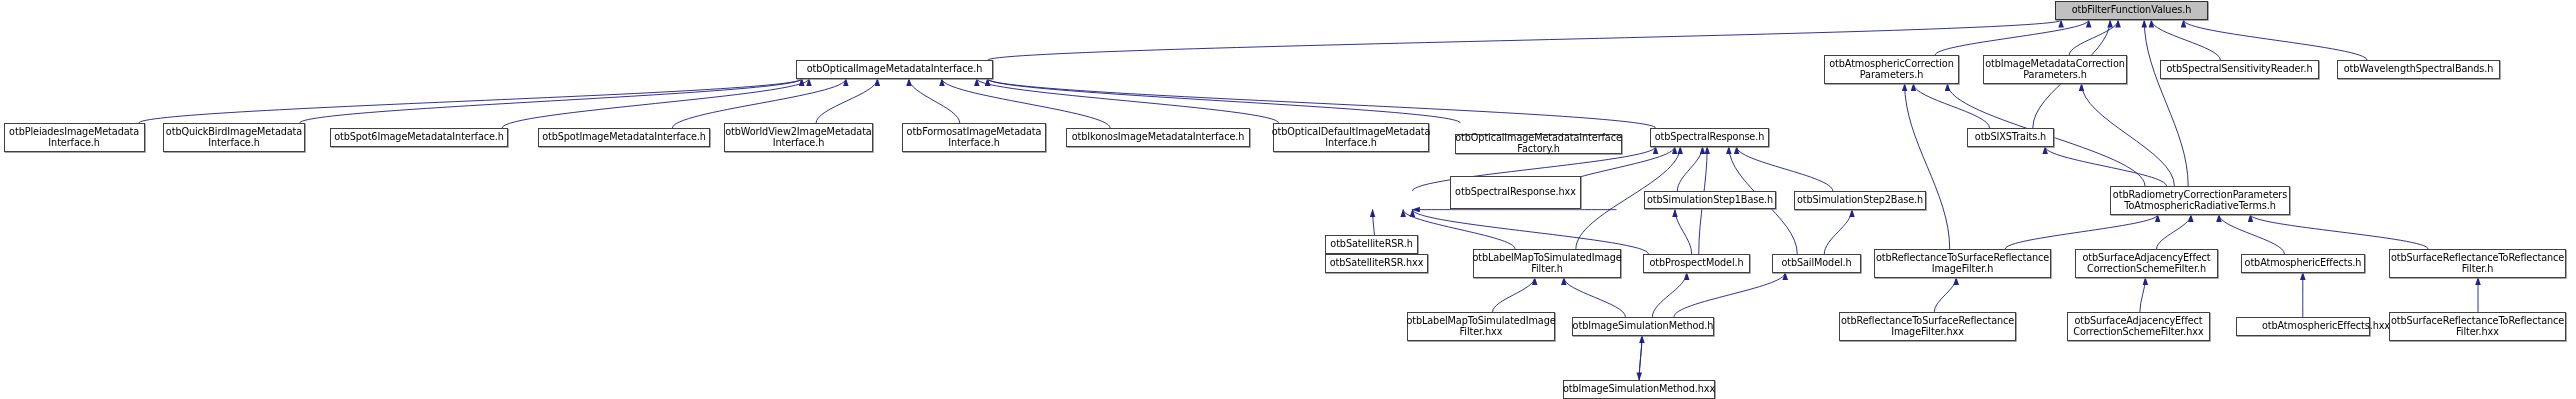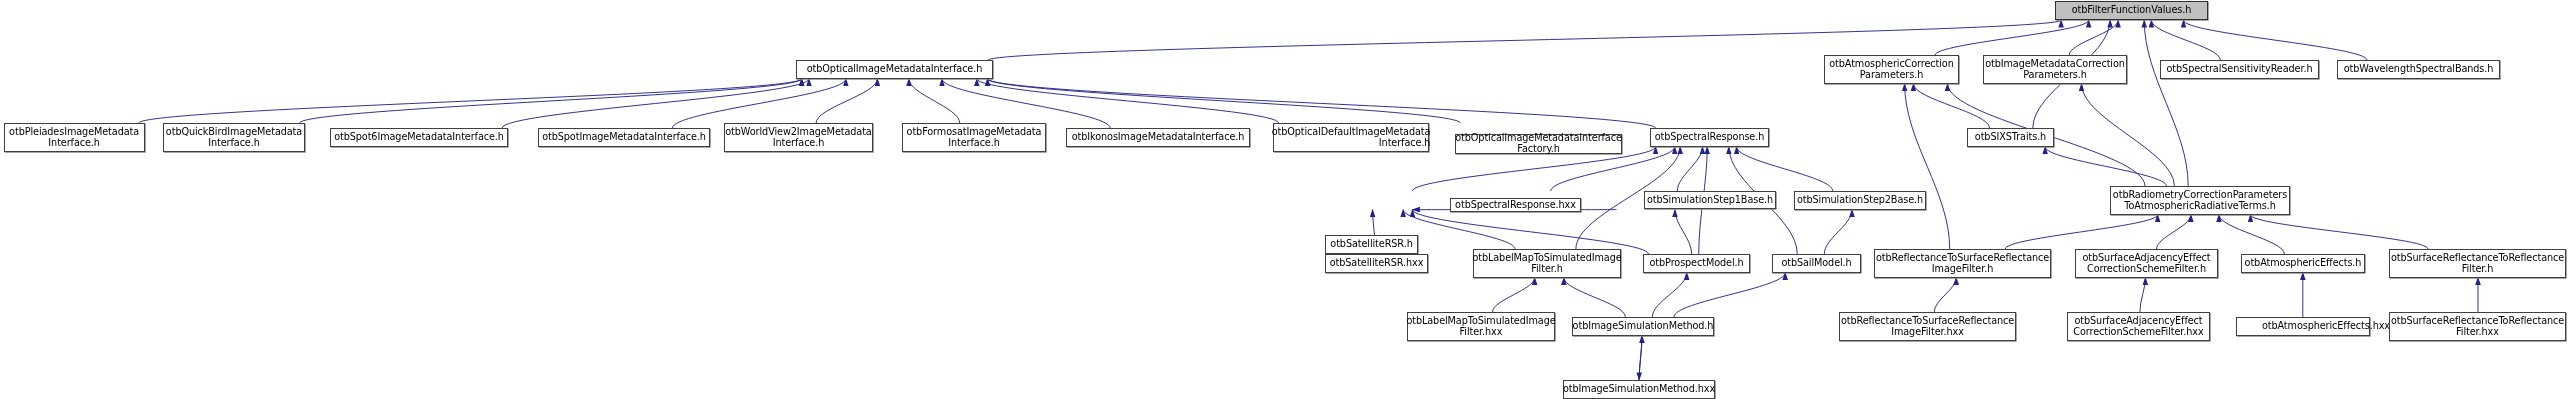--- a/index.html
+++ b/index.html
@@ -100,28 +100,28 @@
 Interface.h</div>
       <div class="node" style="left: 163px; top: 123px; width: 142px; height: 29px;">otbQuickBirdImageMetadata
 Interface.h</div>
       <div class="node" style="left: 330px; top: 128px; width: 178px; height: 18.6px;">otbSpot6ImageMetadataInterface.h</div>
       <div class="node" style="left: 538px; top: 128px; width: 172px; height: 18.6px;">otbSpotImageMetadataInterface.h</div>
       <div class="node" style="left: 724px; top: 123px; width: 149px; height: 29px;">otbWorldView2ImageMetadata
 Interface.h</div>
       <div class="node" style="left: 902px; top: 123px; width: 144px; height: 29px;">otbFormosatImageMetadata
 Interface.h</div>
       <div class="node" style="left: 1066px; top: 128px; width: 184px; height: 18.6px;">otbIkonosImageMetadataInterface.h</div>
-      <div class="node" style="left: 1273px; top: 123px; width: 156px; height: 29px; text-align: right;">otbOpticalDefaultImageMetadata
+      <div class="node" style="left: 1273px; top: 123px; width: 156px; height: 29px;">otbOpticalDefaultImageMetadata
 Interface.h</div>
       <div class="node" style="left: 1455px; top: 134px; width: 167px; height: 20px;">otbOpticalImageMetadataInterface
 Factory.h</div>
       <div class="node" style="left: 1650px; top: 128px; width: 119px; height: 18.6px;">otbSpectralResponse.h</div>
       <div class="node" style="left: 1967px; top: 128px; width: 87px; height: 18.6px;">otbSIXSTraits.h</div>
       <div class="node" style="left: 1325px; top: 191px; width: 93px; height: 18.6px; margin-top: 44px;">otbSatelliteRSR.h</div>
-      <div class="node" style="left: 1450px; top: 198px; width: 131px; height: 14px;">otbSpectralResponse.hxx</div>
+      <div class="node" style="left: 1450px; top: 176px; width: 131px; height: 33px;">otbSpectralResponse.hxx</div>
       <div class="node" style="left: 1644px; top: 191px; width: 132px; height: 18px;">otbSimulationStep1Base.h</div>
       <div class="node" style="left: 1794px; top: 191px; width: 132px; height: 18.6px; text-align: center;">otbSimulationStep2Base.h</div>
       <div class="node" style="left: 2110px; top: 186px; width: 180px; height: 29px;">otbRadiometryCorrectionParameters
 ToAtmosphericRadiativeTerms.h</div>
       <div class="node" style="left: 1325px; top: 254px; width: 103px; height: 18.6px;">otbSatelliteRSR.hxx</div>
       <div class="node" style="left: 1473px; top: 249px; width: 148px; height: 29px;">otbLabelMapToSimulatedImage
 Filter.h</div>
       <div class="node" style="left: 1643px; top: 254px; width: 107px; height: 18.6px;">otbProspectModel.h</div>
       <div class="node" style="left: 1772px; top: 254px; width: 89px; height: 18.6px;">otbSailModel.h</div>
       <div class="node" style="left: 1874px; top: 249px; width: 177px; height: 29px;">otbReflectanceToSurfaceReflectance

